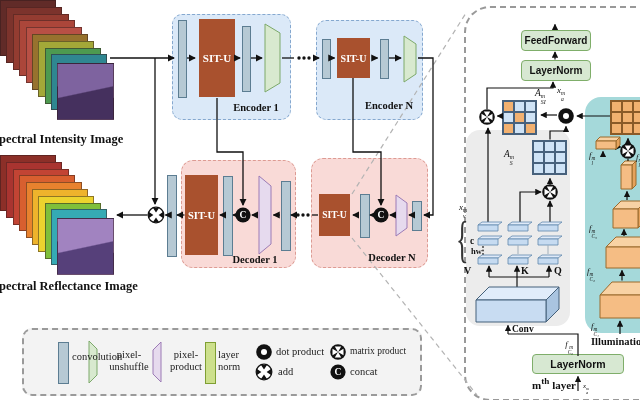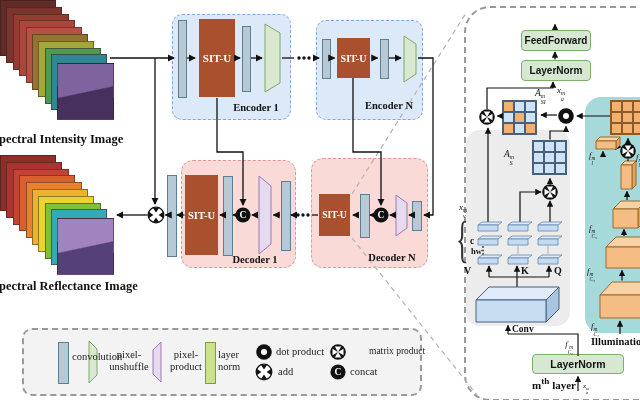--- a/index.html
+++ b/index.html
@@ -97,21 +97,21 @@
   </div>
   <div class="abs z6 leg2" style="left:164px;top:349px;width:44px;">
     <span>pixel-</span><br><span>product</span>
   </div>
   <div class="abs z2 lnbar" style="left:205px;top:342px;width:9px;height:40px;"></div>
   <div class="abs z6 leg2" style="left:218px;top:349px;width:36px;text-align:left;">
     <span>layer</span><br><span>norm</span>
   </div>
   <div class="abs z6 leg" style="left:276px;top:346px;">dot product</div>
   <div class="abs z6 leg" style="left:278px;top:366px;">add</div>
-  <div class="abs z6 leg" style="left:350px;top:346px;font-size:9.5px;margin-left:19px;">matrix product</div>
+  <div class="abs z6 leg" style="left:350px;top:346px;font-size:9.5px;">matrix product</div>
   <div class="abs z6 leg" style="left:350px;top:366px;">concat</div>
 
   <div class="abs z1 panel-main" style="left:464px;top:6px;width:252px;height:391px;"></div>
   <div class="abs z1 panel-gray" style="left:466px;top:130px;width:104px;height:196px;"></div>
   <div class="abs z1 panel-teal" style="left:585px;top:97px;width:72px;height:236px;"></div>
 
   <div class="abs z2 gbox" style="left:521px;top:30px;width:68px;height:19px;line-height:19px;">FeedForward</div>
   <div class="abs z2 gbox" style="left:521px;top:60px;width:68px;height:19px;line-height:19px;">LayerNorm</div>
 
   <div class="abs z6 mlab" style="left:557px;top:85px;font-size:9px;">

